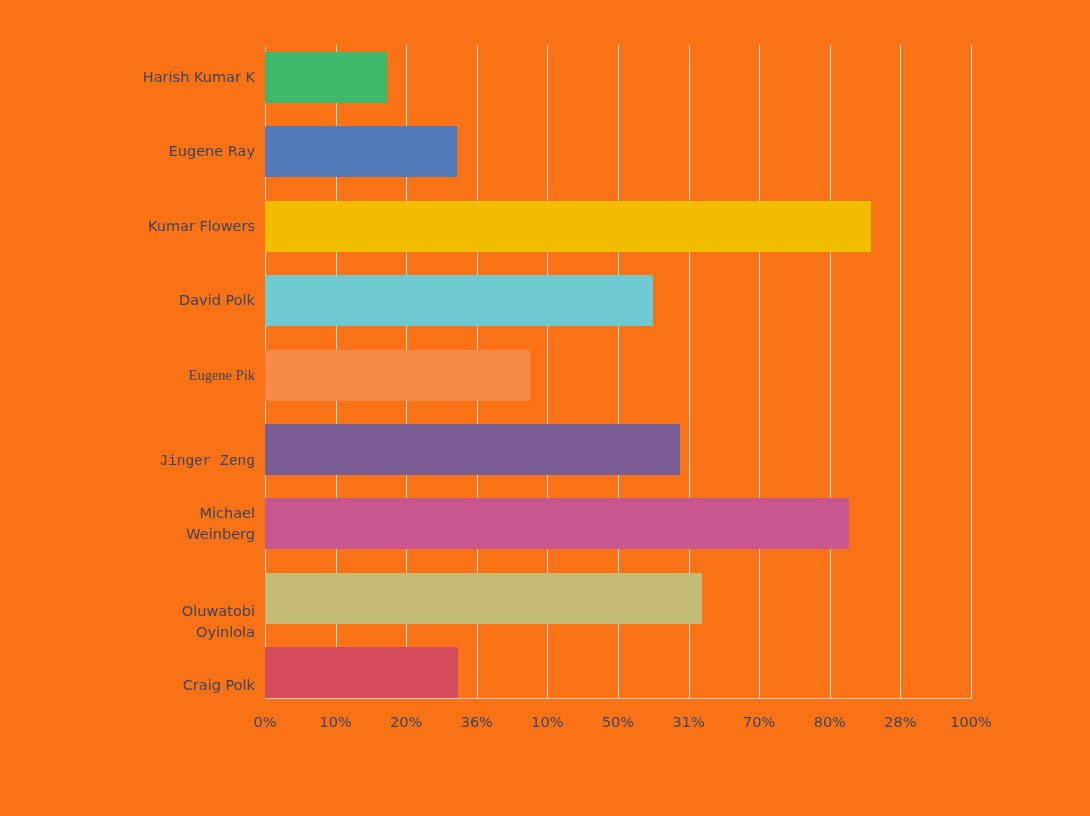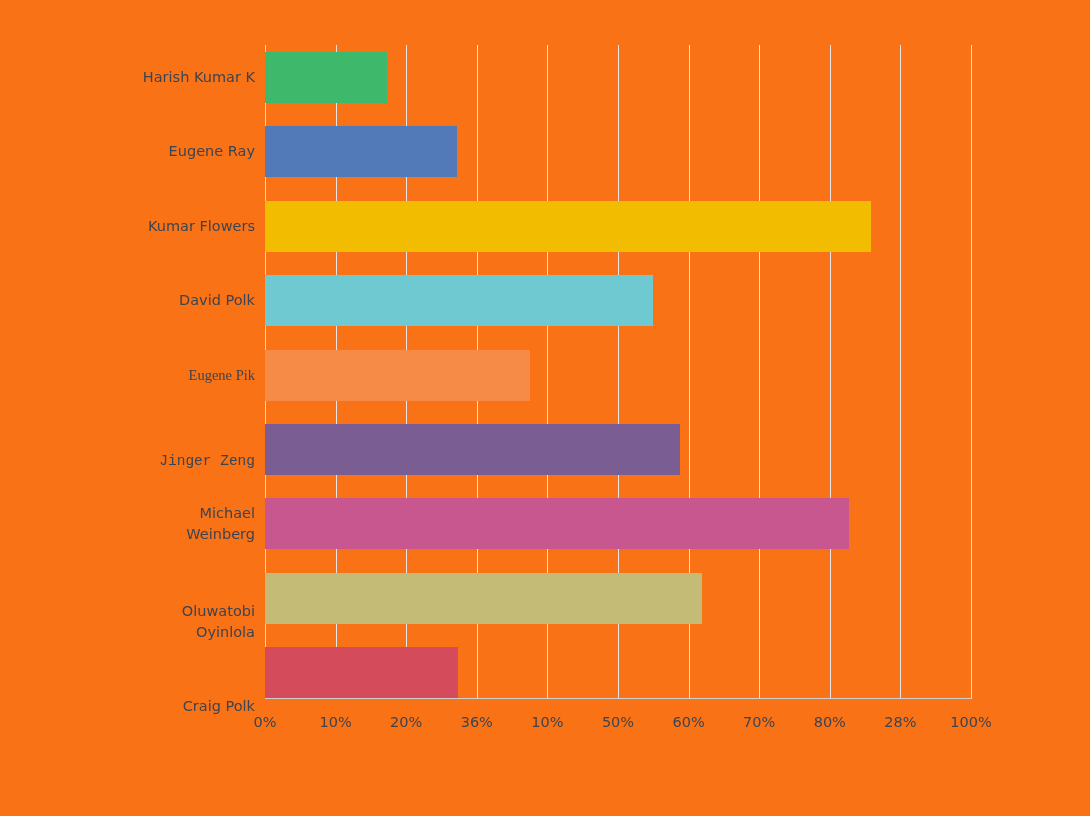--- a/index.html
+++ b/index.html
@@ -140,30 +140,30 @@
       <div class="cat-label-wrap" style="top: 52px;">Harish Kumar K</div>
       <div class="cat-label-wrap" style="top: 126.4px;">Eugene Ray</div>
       <div class="cat-label-wrap" style="top: 200.8px;">Kumar Flowers</div>
       <div class="cat-label-wrap" style="top: 275.2px;">David Polk</div>
       <div class="cat-label-wrap" style="top: 349.6px; font-family: Liberation Serif, serif;">Eugene Pik</div>
       <div class="cat-label-wrap" style="top: 436px; font-family: Liberation Mono, monospace;">Jinger Zeng</div>
       <div class="cat-label-wrap" style="top: 498.4px;">Michael
 Weinberg</div>
       <div class="cat-label-wrap" style="top: 572.8px; margin-top: 24px;">Oluwatobi
 Oyinlola</div>
-      <div class="cat-label-wrap" style="top: 681px;">Craig Polk</div>
+      <div class="cat-label-wrap" style="top: 660px;">Craig Polk</div>
     </div>
 
   <div id="xticks">
       <div class="xtick" style="left: 265px;">0%</div>
       <div class="xtick" style="left: 335.6px;">10%</div>
       <div class="xtick" style="left: 406.2px;">20%</div>
       <div class="xtick" style="left: 476.8px;">36%</div>
       <div class="xtick" style="left: 547.4px;">10%</div>
       <div class="xtick" style="left: 618px;">50%</div>
-      <div class="xtick" style="left: 688.6px;">60%</div>
+      <div class="xtick" style="left: 688.6px;">31%</div>
       <div class="xtick" style="left: 759.2px;">70%</div>
       <div class="xtick" style="left: 829.8px;">80%</div>
       <div class="xtick" style="left: 900.4px;">28%</div>
       <div class="xtick" style="left: 971px;">100%</div>
     </div>
 
 </div>
 
 </body></html>

